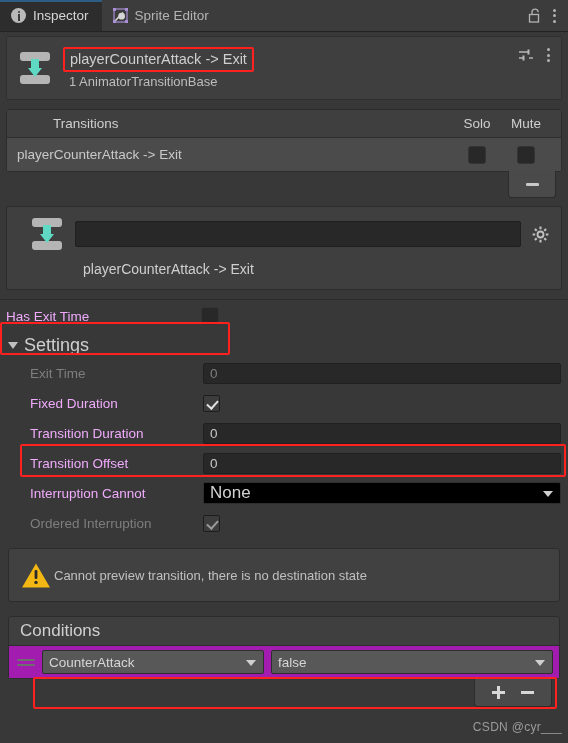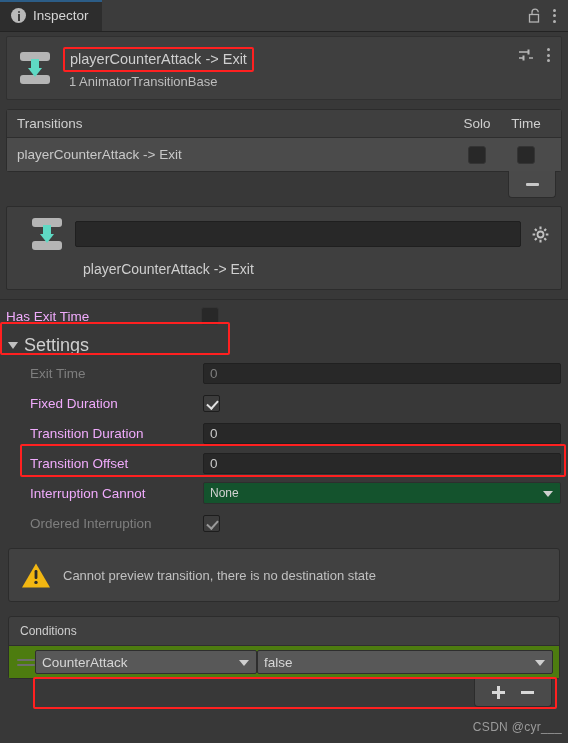--- a/index.html
+++ b/index.html
@@ -67,21 +67,21 @@
   .obj-sub{font-size:13px;color:#bdbdbd;padding-left:6px;}
   .obj-header-right{position:absolute;right:10px;top:10px;display:flex;align-items:center;gap:13px;}
   .preset-ico{width:16px;height:14px;position:relative;}
 
   
   .panel{margin:9px 6px 0 6px;background:#3f3f3f;border:1px solid #2c2c2c;border-radius:3px;}
   .list-head{
     display:flex;align-items:center;height:27px;padding:0 10px;
     background:#3f3f3f;border-bottom:1px solid #2e2e2e;font-size:13.5px;color:#cfcfcf;
   }
-  .list-head .grow{flex:1;}
+  .list-head .grow{flex:1;margin-left:36px;}
   .col-solo{width:48px;text-align:center;}
   .col-mute{width:50px;text-align:center;}
   .list-row{
     display:flex;align-items:center;height:33px;padding:0 10px;
     background:#4b4b4b;font-size:13.5px;color:#c9c9c9;
   }
   .list-row .grow{flex:1;}
   .cb{
     width:18px;height:18px;border-radius:3px;background:#282828;
     border:1px solid #343434;box-sizing:border-box;margin:0 auto;
@@ -117,22 +117,22 @@
   .lbl-w{width:195px;flex:none;overflow:hidden;white-space:nowrap;}
   .lbl-indent{padding-left:22px;box-sizing:border-box;}
   .field{
     height:21px;background:#282828;border:1px solid #202020;border-radius:2px;
     display:flex;align-items:center;padding:0 6px;font-size:13.5px;color:#c9c9c9;
     box-sizing:border-box;
   }
   .field.dim{color:#7e7e7e;}
   .field.wide{flex:1;margin-right:7px;}
   .dropdown{
-    height:22px;background:#14532d;border:1px solid #2e2e2e;border-radius:2px;
-    display:flex;align-items:center;padding:0 6px;font-size:12px;color:#d2d2d2;
+    height:22px;background:#000000;border:1px solid #2e2e2e;border-radius:2px;
+    display:flex;align-items:center;padding:0 6px;font-size:17px;color:#d2d2d2;
     flex:1;margin-right:7px;box-sizing:border-box;position:relative;
   }
   .chev{
     position:absolute;right:7px;top:50%;margin-top:-2px;width:0;height:0;
     border-left:5px solid transparent;border-right:5px solid transparent;border-top:6px solid #cfcfcf;
   }
   .cb-on{
     width:17px;height:17px;border-radius:2px;background:#3c3c3c;
     border:1px solid #1d1d1d;box-sizing:border-box;position:relative;
   }
@@ -154,29 +154,29 @@
     position:absolute;left:33px;top:677px;width:524px;height:32px;
   }
 
   .foldout{display:flex;align-items:center;height:26px;padding-left:8px;gap:6px;}
   .tri{width:0;height:0;border-left:5px solid transparent;border-right:5px solid transparent;border-top:7px solid #c0c0c0;}
   .foldout span{font-size:18px;color:#cfcfcf;}
 
   
   .warn{
     margin:10px 8px 0 8px;background:#414141;border:1px solid #2c2c2c;border-radius:3px;
-    height:52px;display:flex;align-items:center;padding-left:12px;gap:12px;
+    height:52px;display:flex;align-items:center;padding-left:12px;gap:3px;
   }
   .warn-ico{width:30px;height:27px;position:relative;flex:none;}
   .warn-txt{font-size:13px;color:#c0c0c0;}
 
   
   .cond-panel{margin:14px 8px 0 8px;background:#3f3f3f;border:1px solid #2c2c2c;border-radius:3px;}
-  .cond-head{height:28px;display:flex;align-items:center;padding-left:11px;font-size:12px;color:#cfcfcf;border-bottom:1px solid #2e2e2e;}
-  .cond-row{height:32px;display:flex;align-items:center;background:#4d7c0f;padding:0 6px 0 8px;}
+  .cond-head{height:28px;display:flex;align-items:center;padding-left:11px;font-size:17px;color:#cfcfcf;border-bottom:1px solid #2e2e2e;}
+  .cond-row{height:32px;display:flex;align-items:center;background:#a21caf;padding:0 6px 0 8px;gap:7px;}
   .handle{width:18px;height:14px;display:flex;flex-direction:column;justify-content:center;gap:3px;flex:none;}
   .handle i{display:block;height:2px;background:#6e6e6e;border-radius:1px;}
   .cond-dd{
     height:24px;background:#585858;border:1px solid #2e2e2e;border-radius:2px;
     display:flex;align-items:center;padding:0 6px;font-size:13.5px;color:#d6d6d6;
     position:relative;box-sizing:border-box;
   }
   .cond-dd.a{width:222px;flex:none;}
   .cond-dd.b{flex:1;}
   .plusminus-bar{position:relative;height:28px;margin:0 8px;}
@@ -197,20 +197,34 @@
 </style>
 </head>
 <body>
 
 <div class="app">
 
   <div class="tabbar">
     <div class="tab active">
       <span class="ico info-ico"></span>
       <span>Inspector</span>
+    </div>
+    <div class="tab">
+      <span class="ico sprite-ico">
+        <svg width="15" height="15" viewBox="0 0 15 15">
+          <rect x="1" y="1" width="13" height="13" fill="none" stroke="#a98fd8" stroke-width="1.2"></rect>
+          <rect x="0" y="0" width="3" height="3" fill="#a98fd8"></rect>
+          <rect x="12" y="0" width="3" height="3" fill="#a98fd8"></rect>
+          <rect x="0" y="12" width="3" height="3" fill="#a98fd8"></rect>
+          <rect x="12" y="12" width="3" height="3" fill="#a98fd8"></rect>
+          <circle cx="8.6" cy="8.2" r="3.4" fill="#d5d5d5"></circle>
+          <path d="M2.5 12.5 L10 4.5" stroke="#d5d5d5" stroke-width="1.6"></path>
+        </svg>
+      </span>
+      <span>Sprite Editor</span>
     </div>
     <div class="tab-spacer"></div>
     <div class="tabbar-right">
       <span class="ico lock-ico">
         <svg width="13" height="15" viewBox="0 0 13 15">
           <rect x="1.5" y="6.5" width="9" height="7.5" fill="none" stroke="#b2b2b2" stroke-width="1.3"></rect>
           <path d="M4 6.5 V4.2 A3 3 0 0 1 10.2 4.2" fill="none" stroke="#b2b2b2" stroke-width="1.3"></path>
         </svg>
       </span>
       <span class="kebab">
@@ -246,21 +260,21 @@
           <i></i>
           <i></i>
         </span>
     </div>
   </div>
 
   <div class="panel">
     <div class="list-head">
       <span class="grow">Transitions</span>
       <span class="col-solo">Solo</span>
-      <span class="col-mute">Time</span>
+      <span class="col-mute">Mute</span>
     </div>
     <div class="list-row">
       <span class="grow">playerCounterAttack -&gt; Exit</span>
       <span class="cbwrap">
         <span class="cb"></span>
       </span>
       <span class="cbwrap m">
         <span class="cb"></span>
       </span>
     </div>

